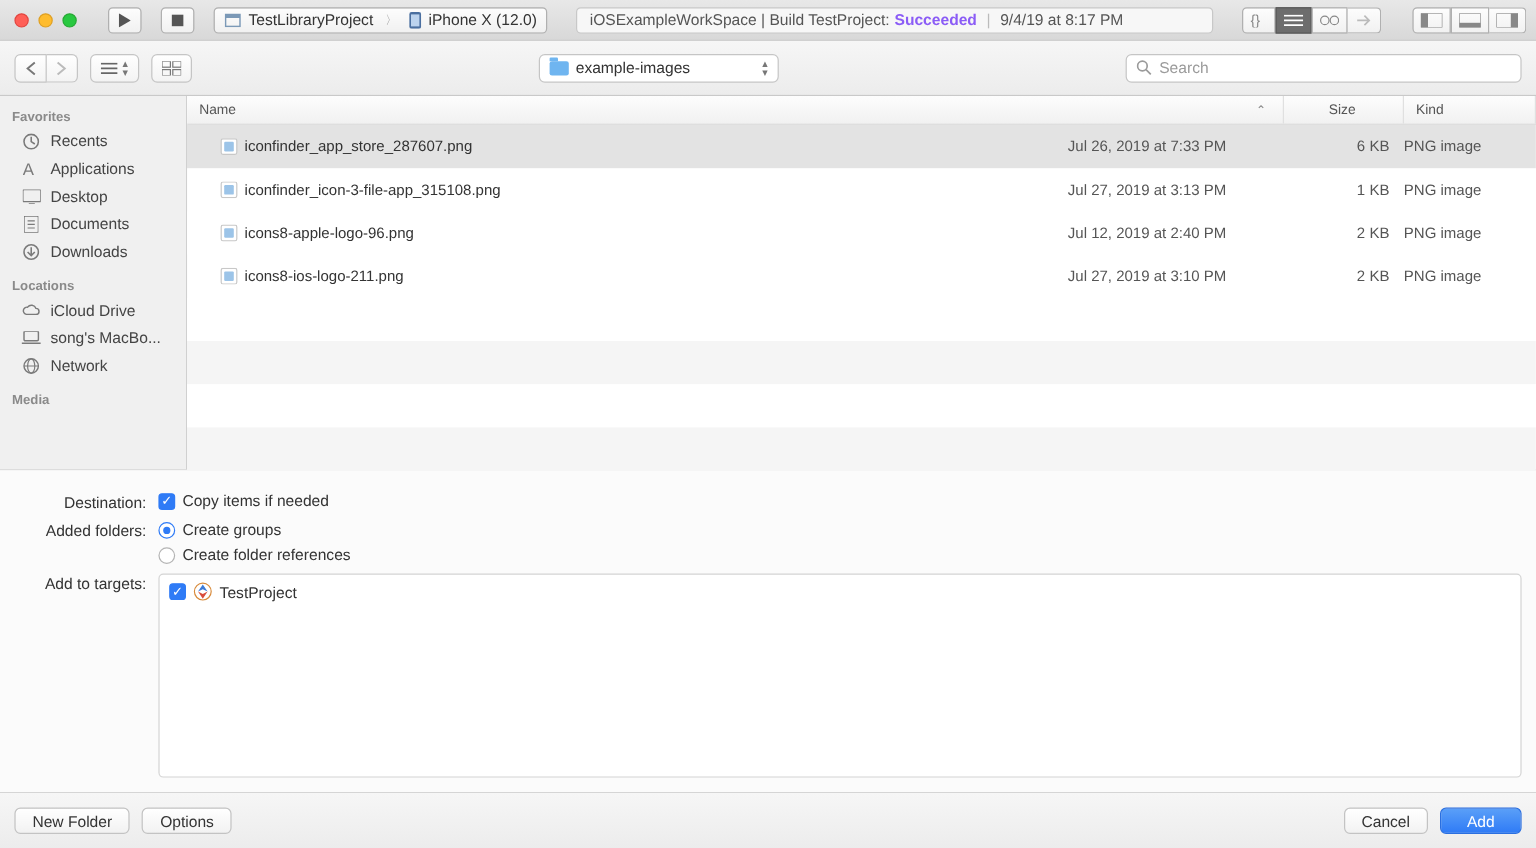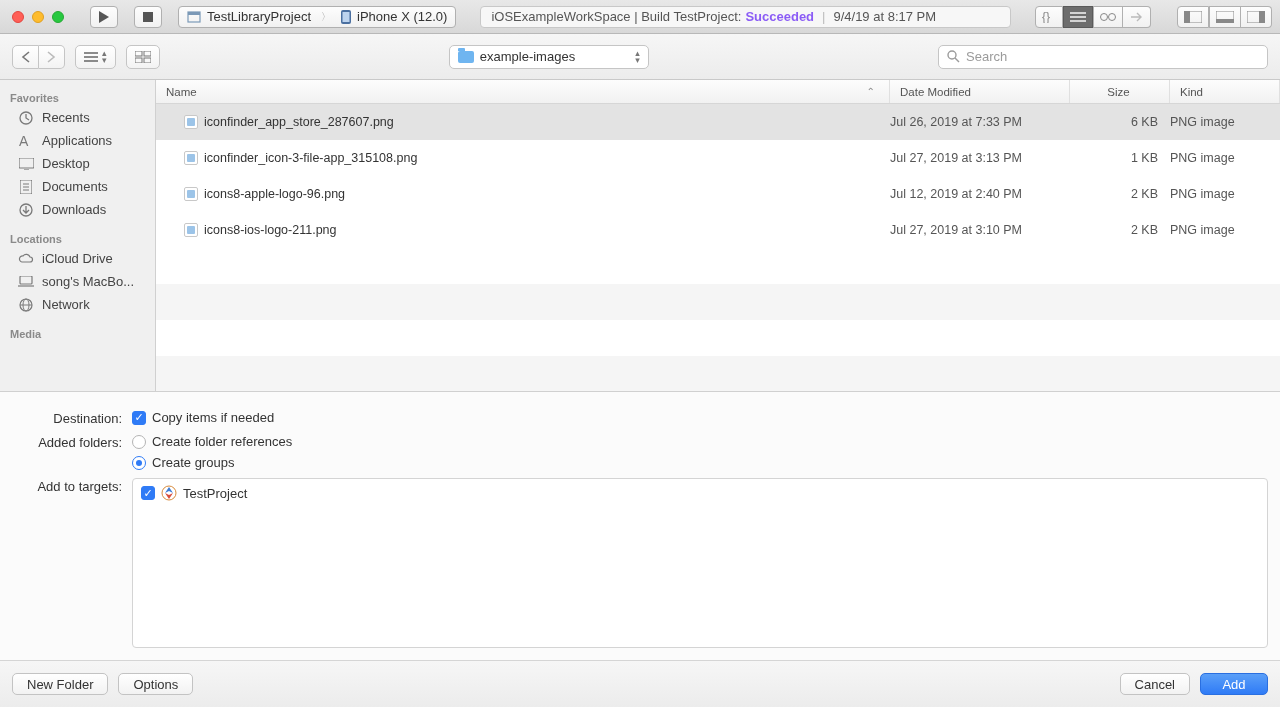--- a/index.html
+++ b/index.html
@@ -364,23 +364,20 @@
 
     <div class="side-head" style="margin-top:8px">Media</div>
   </div>
 
   <div class="file-area">
     <div class="col-header">
       <div class="c-name">
           <span>Name</span>
           <span class="sort-asc">⌃</span>
         </div>
-      <div class="c-date">
-          <span>Date Modified</span>
-        </div>
       <div class="c-size">
           <span>Size</span>
         </div>
       <div class="c-kind">
           <span>Kind</span>
         </div>
     </div>
     <div class="rows" id="file-rows">
         <div class="row sel">
           <div class="r-name">
@@ -501,26 +498,26 @@
       <label class="chk">
         <span class="chkbox checked">✓</span>
         <span>Copy items if needed</span>
       </label>
     </div>
   </div>
   <div class="opt-row">
     <div class="opt-label">Added folders:</div>
     <div class="opt-body">
       <label class="chk">
+        <span class="radio checked"></span>
+        <span>Create groups</span>
+      </label>
+      <label class="chk">
         <span class="radio"></span>
         <span>Create folder references</span>
-      </label>
-      <label class="chk">
-        <span class="radio checked"></span>
-        <span>Create groups</span>
       </label>
     </div>
   </div>
   <div class="opt-row" style="align-items:stretch">
     <div class="opt-label">Add to targets:</div>
     <div class="targets-box">
       <div class="target-row">
         <span class="chkbox checked">✓</span>
         <svg class="app-ico" width="16" height="16">
           <circle cx="8" cy="8" r="7" fill="#fff" stroke="#d88b3c"></circle>

